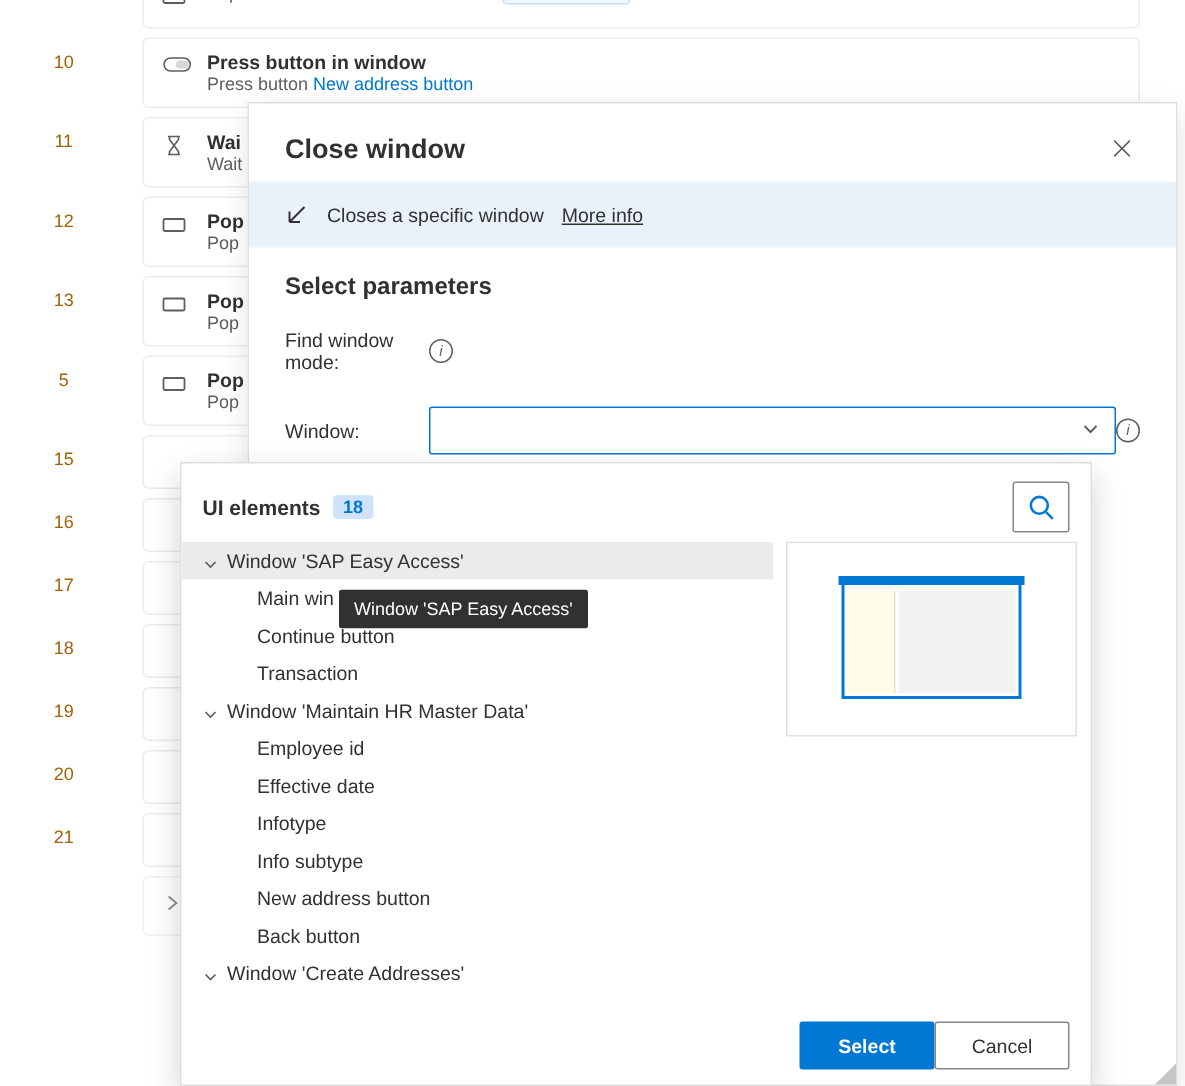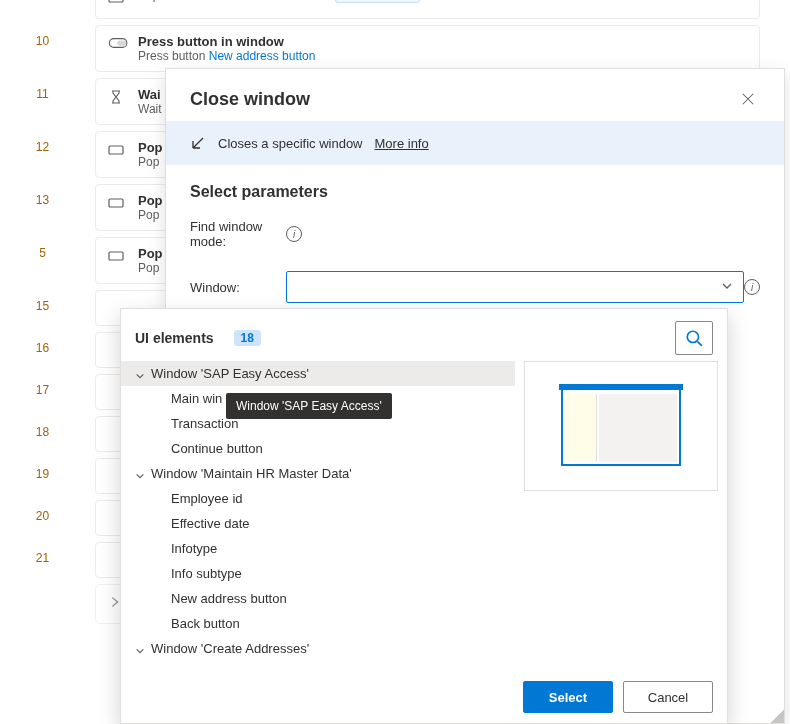--- a/index.html
+++ b/index.html
@@ -124,21 +124,21 @@
     box-shadow: 0 8px 20px rgba(0,0,0,0.18);
     z-index: 40;
     display: flex;
     flex-direction: column;
     height: 416px;
   }
   .picker-top {
     display: flex; align-items: center; justify-content: space-between;
     padding: 12px 14px 6px 14px;
   }
-  .picker-title { font-size: 14px; font-weight: 600; display: flex; align-items: center; gap: 20px; }
+  .picker-title { font-size: 14px; font-weight: 600; display: flex; align-items: center; gap: 8px; }
   .count-badge {
     background: #cfe4fa; color: #0078d4; font-size: 12px; font-weight: 600;
     padding: 1px 7px; border-radius: 3px;
   }
   .search-btn {
     width: 38px; height: 34px;
     border: 1px solid #8a8886; border-radius: 2px; background: #fff;
     display: flex; align-items: center; justify-content: center; color: #0078d4;
   }
   .picker-body {
@@ -192,21 +192,21 @@
     position: absolute; left: 36px; top: 6px; right: 2px; bottom: 2px;
     background: #f3f2f1;
   }
   .add-ui-btn {
     width: 194px; height: 34px;
     border: 1px solid #8a8886; border-radius: 2px; background: #fff;
     font-size: 13px; color: #323130;
     display: flex; align-items: center; justify-content: center;
   }
   .picker-footer {
-    display: flex; justify-content: flex-end; gap: 10px;
+    display: flex; justify-content: flex-end; gap: 0;
     padding: 10px 14px;
   }
   .btn {
     height: 32px; min-width: 90px; padding: 0 16px;
     border-radius: 2px; font-size: 13px;
     display: flex; align-items: center; justify-content: center;
     border: 1px solid #8a8886; background: #fff; color: #323130;
   }
   .btn.primary { background: #0078d4; border-color: #0078d4; color: #fff; font-weight: 600; }
 
@@ -415,24 +415,24 @@
         <div class="tree-node lvl0 selected">
           <span class="caret"><svg viewBox="0 0 12 12" width="10" height="10">
               <path d="M2 4l4 4 4-4" fill="none" stroke="currentColor" stroke-width="1.4"></path>
             </svg></span>
           <span>Window 'SAP Easy Access'</span>
         </div>
         <div class="tree-node lvl1">
           <span>Main win</span>
         </div>
         <div class="tree-node lvl1">
+          <span>Continue button</span>
+        </div>
+        <div class="tree-node lvl1">
           <span>Transaction</span>
-        </div>
-        <div class="tree-node lvl1">
-          <span>Continue button</span>
         </div>
         <div class="tree-node lvl0">
           <span class="caret"><svg viewBox="0 0 12 12" width="10" height="10">
               <path d="M2 4l4 4 4-4" fill="none" stroke="currentColor" stroke-width="1.4"></path>
             </svg></span>
           <span>Window 'Maintain HR Master Data'</span>
         </div>
         <div class="tree-node lvl1">
           <span>Employee id</span>
         </div>

